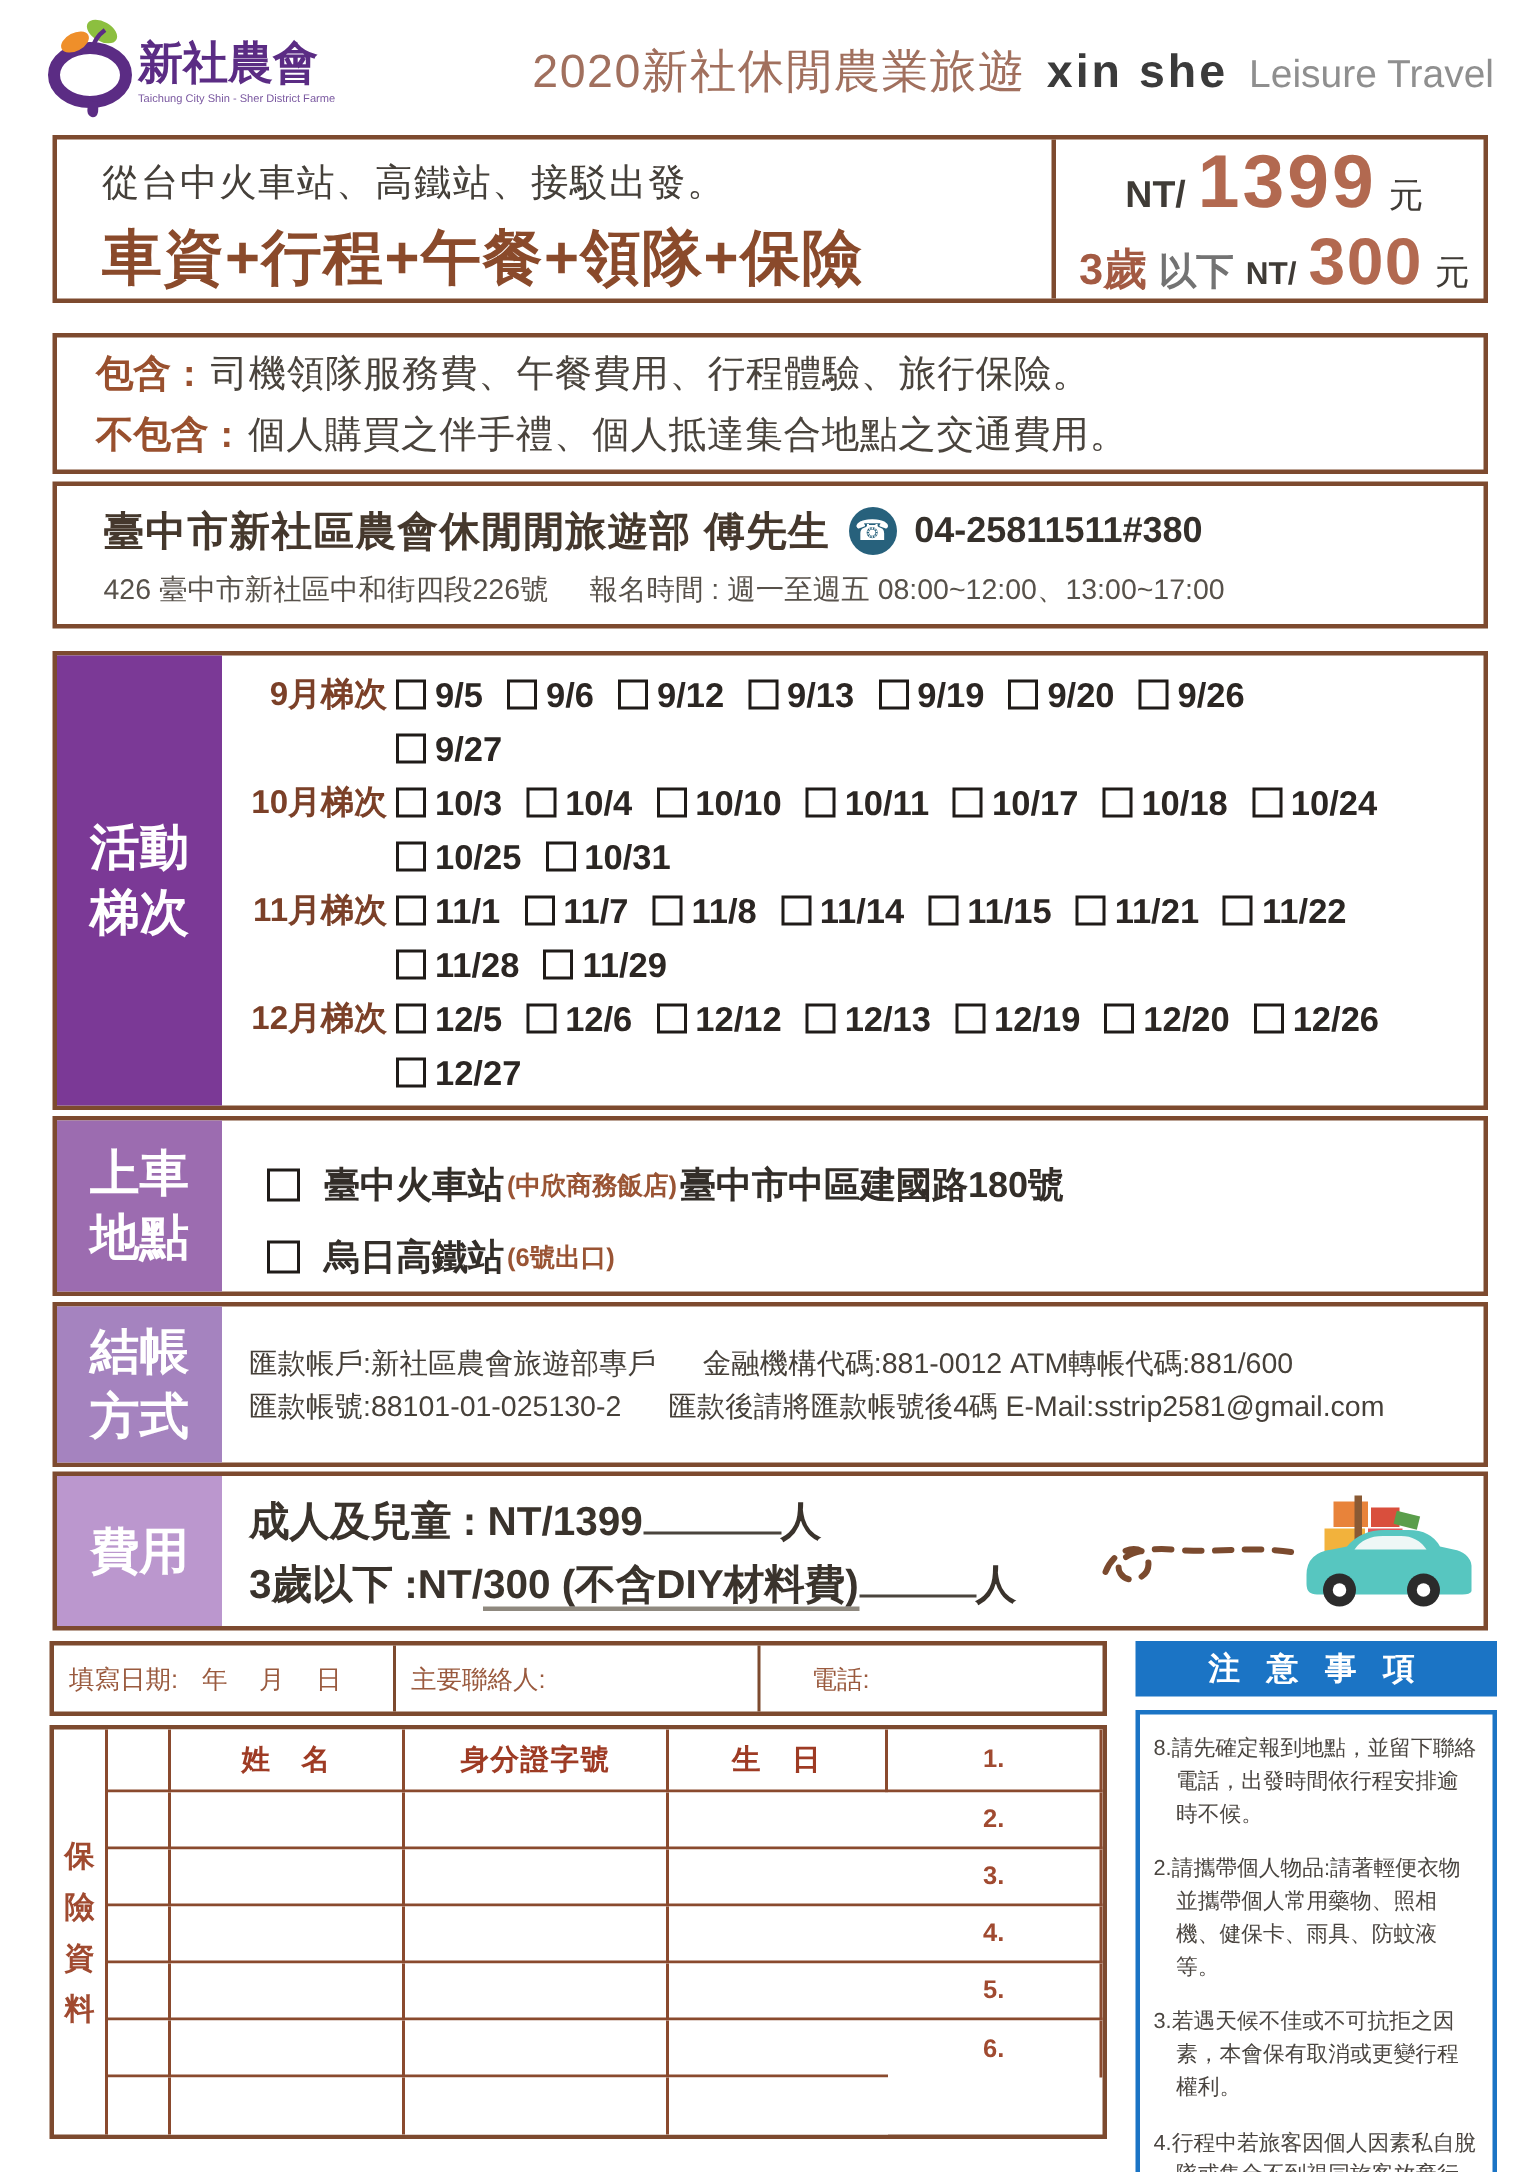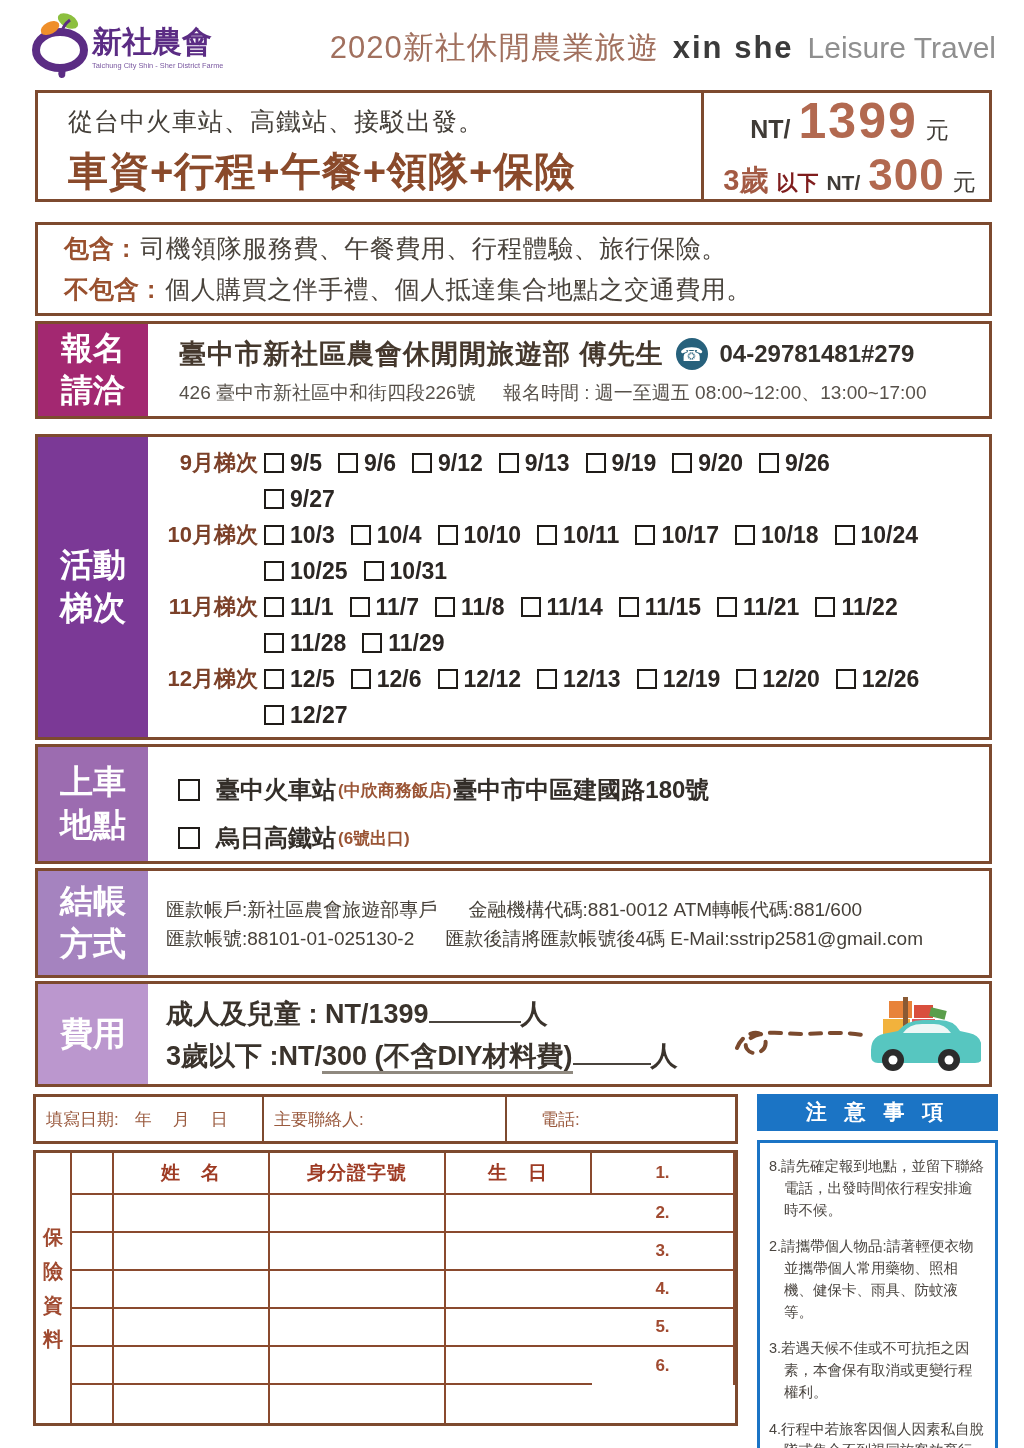--- a/index.html
+++ b/index.html
@@ -6,41 +6,41 @@
   html,body { width:1024px; height:1448px; background:#ffffff; overflow:hidden; }
   body { font-family:"Liberation Sans","DejaVu Sans",sans-serif; color:#3a352f; }
   .page { width:1024px; height:1448px; position:relative; background:#fff; }
 
   
   .header { height:90px; display:flex; align-items:center; padding:6px 28px 0 24px; }
   .logo { flex:0 0 auto; }
   .head-title { flex:1; display:flex; align-items:baseline; justify-content:flex-end; gap:14px; white-space:nowrap; }
   .title-zh { font-size:31px; color:#a1705e; letter-spacing:1px; }
   .brand-en { font-size:31px; font-weight:bold; color:#3b3b3b; letter-spacing:2px; }
-  .brand-suffix { font-size:30px; color:#8f8f8f; }
+  .brand-suffix { font-size:26px; color:#8f8f8f; }
 
   
   .stack { margin:0 32px 0 35px; width:957px; }
   .section { display:flex; border:3px solid #7d4a2f; background:#fff; }
   .side-label { width:110px; flex:0 0 110px; color:#fff; display:flex; flex-direction:column;
                 align-items:center; justify-content:center; font-weight:bold; font-size:33px; line-height:1.3; }
 
   
   .price-box { height:112px; margin-bottom:20px; }
   .price-left { flex:1; padding:12px 10px 8px 30px; }
   .departure { font-size:25px; color:#45403a; margin-bottom:6px; letter-spacing:1px; }
   .package { font-size:40px; font-weight:bold; color:#8a4a2b; letter-spacing:1px; }
   .price-right { width:288px; flex:0 0 288px; border-left:3px solid #7d4a2f; display:flex;
                  flex-direction:column; justify-content:center; padding:4px 10px 4px 16px; }
   .price-line { display:flex; align-items:baseline; justify-content:center; gap:8px; white-space:nowrap; }
   .nt { font-size:25px; font-weight:bold; color:#3f3b36; }
   .amount-big { font-size:50px; font-weight:bold; color:#b26950; letter-spacing:2px; }
   .unit { font-size:23px; color:#3f3b36; }
   .child-age { font-size:29px; font-weight:bold; color:#a35a43; }
-  .child-below { font-size:21px; font-weight:bold; color:#7f1d1d; }
+  .child-below { font-size:25px; font-weight:bold; color:#737373; }
   .nt-small { font-size:21px; font-weight:bold; color:#3f3b36; }
   .amount-mid { font-size:44px; font-weight:bold; color:#b26950; letter-spacing:1px; }
 
   
   .inc-box { height:94px; margin-bottom:5px; flex-direction:column; justify-content:center; padding:6px 10px 6px 26px; }
   .inc-line { display:flex; align-items:baseline; margin:4px 0; white-space:nowrap; }
   .inc-label { font-size:25px; font-weight:bold; color:#99502e; }
   .inc-colon { font-size:25px; font-weight:bold; color:#99502e; margin:0 10px 0 8px; }
   .inc-text { font-size:25px; color:#4a443d; letter-spacing:0.5px; }
 
@@ -175,29 +175,25 @@
         <span class="inc-text">司機領隊服務費、午餐費用、行程體驗、旅行保險。</span>
       </div>
       <div class="inc-line">
         <span class="inc-label">不包含</span>
         <span class="inc-colon">:</span>
         <span class="inc-text">個人購買之伴手禮、個人抵達集合地點之交通費用。</span>
       </div>
     </div>
 
     <div class="section signup-box">
-      <div class="side-label signup-label">
-        <span>報名</span>
-        <span>請洽</span>
-      </div>
       <div class="signup-content">
         <div class="signup-line1">
           <span class="contact-name">臺中市新社區農會休閒閒旅遊部 傅先生</span>
           <span class="phone-circle">☎</span>
-          <span class="phone-num">04-29781481#279</span>
+          <span class="phone-num">04-25811511#380</span>
         </div>
         <div class="signup-line2">
           <span>426 臺中市新社區中和街四段226號</span>
           <span class="hours">報名時間 : 週一至週五 08:00~12:00、13:00~17:00</span>
         </div>
       </div>
     </div>
 
     <div class="section sessions-box">
       <div class="side-label sessions-label">

